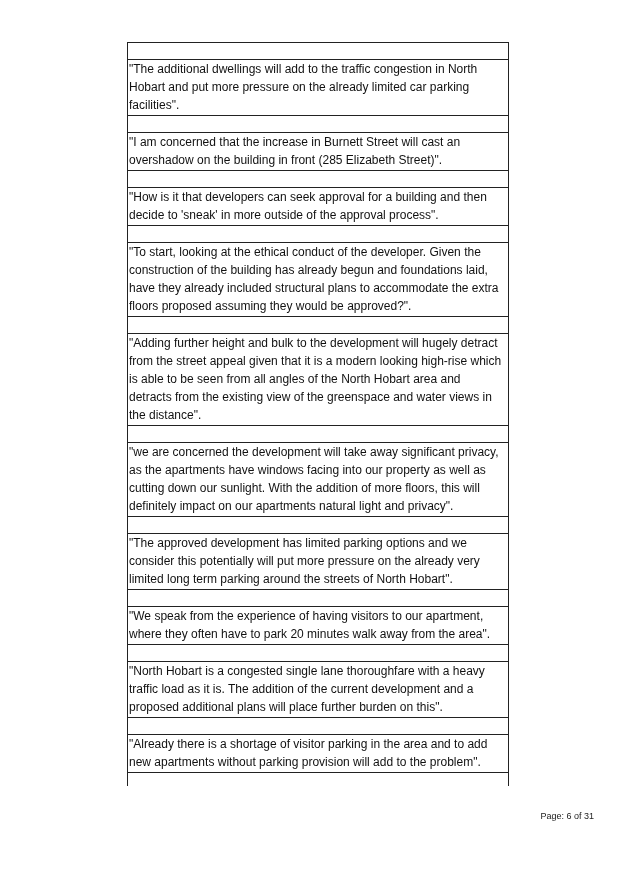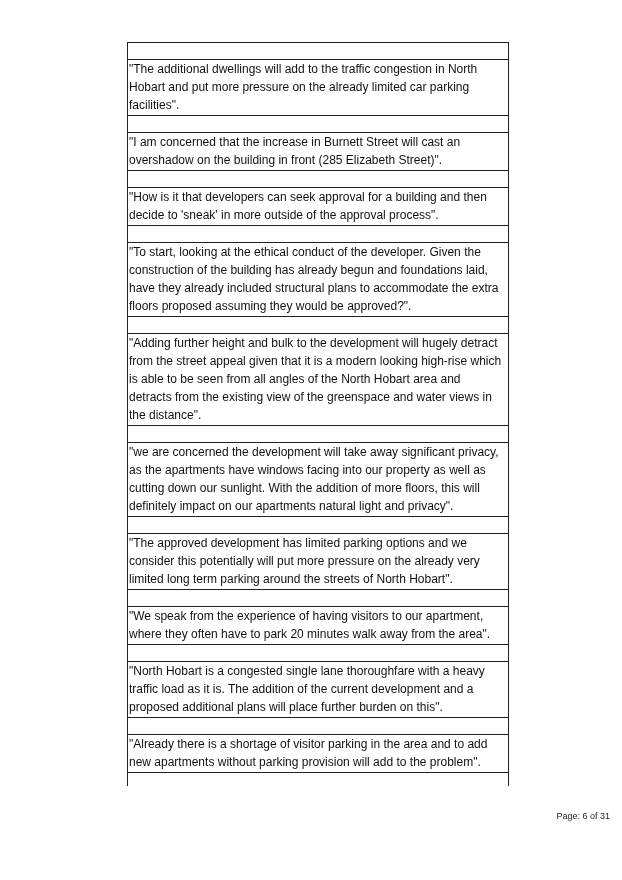--- a/index.html
+++ b/index.html
@@ -39,21 +39,21 @@
   .row.spacer {
     height: 16px;
   }
   .row.partial {
     height: 13px;
     border-bottom: none;
   }
   .footer {
     position: absolute;
     top: 811px;
-    right: 12px;
+    right: 28px;
     font-size: 9px;
     line-height: 11px;
     color: #222222;
   }
 </style>
 </head>
 <body>
 
 <div class="page">
   <div class="doc-table">

